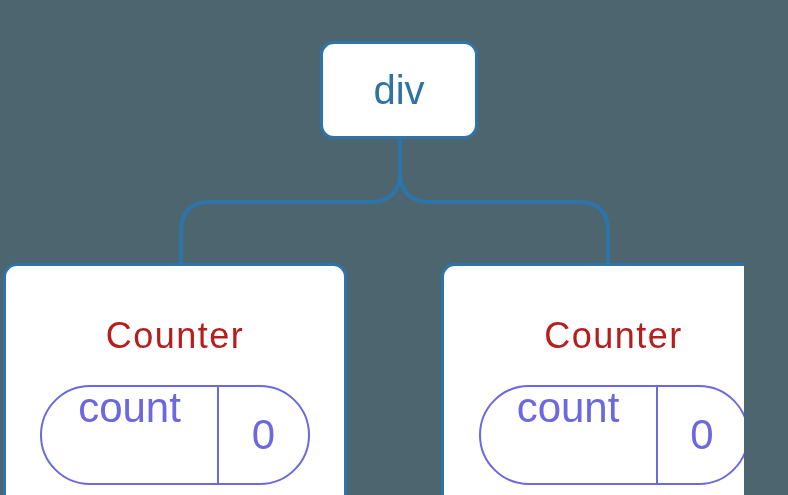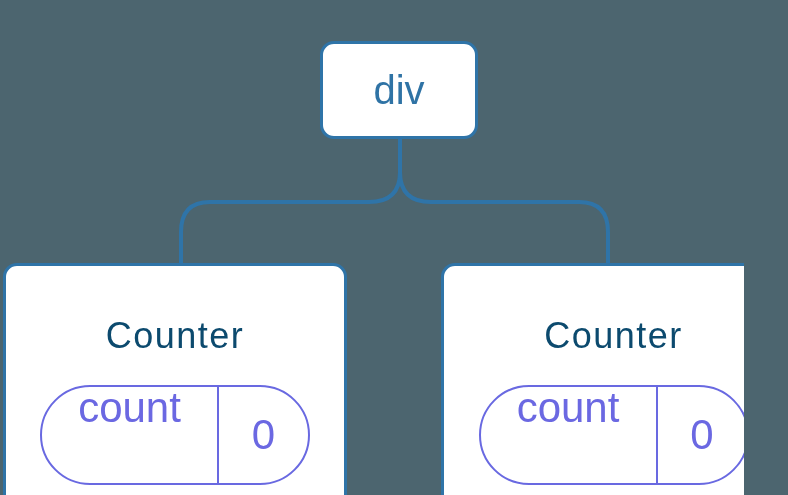--- a/index.html
+++ b/index.html
@@ -47,21 +47,21 @@
     display: flex;
     flex-direction: column;
     align-items: center;
   }
   .card-left  { left: 3px;  width: 344px; }
   .card-right { left: 441px; width: 345px; }
   .card-title {
     margin-top: 47px;
     height: 46px;
     line-height: 46px;
-    color: #0c4a6e;
+    color: #b91c1c;
     font-size: 36px;
     font-weight: 500;
     letter-spacing: 1.5px;
   }
   .state-pill {
     margin-top: 26px;
     width: 270px;
     height: 100px;
     box-sizing: border-box;
     border: 2px solid #6969e1;

